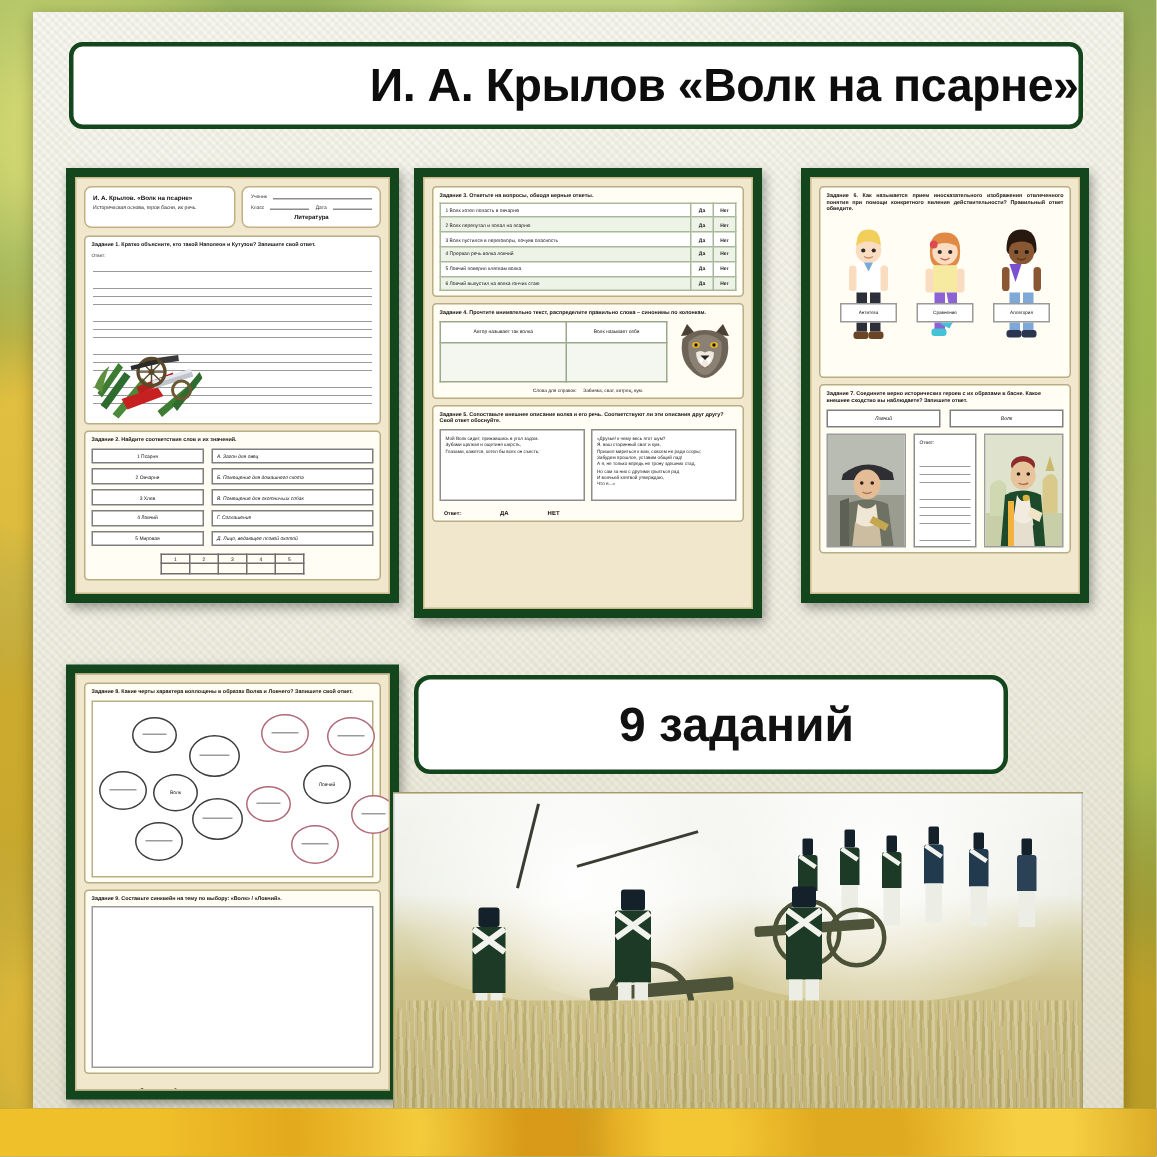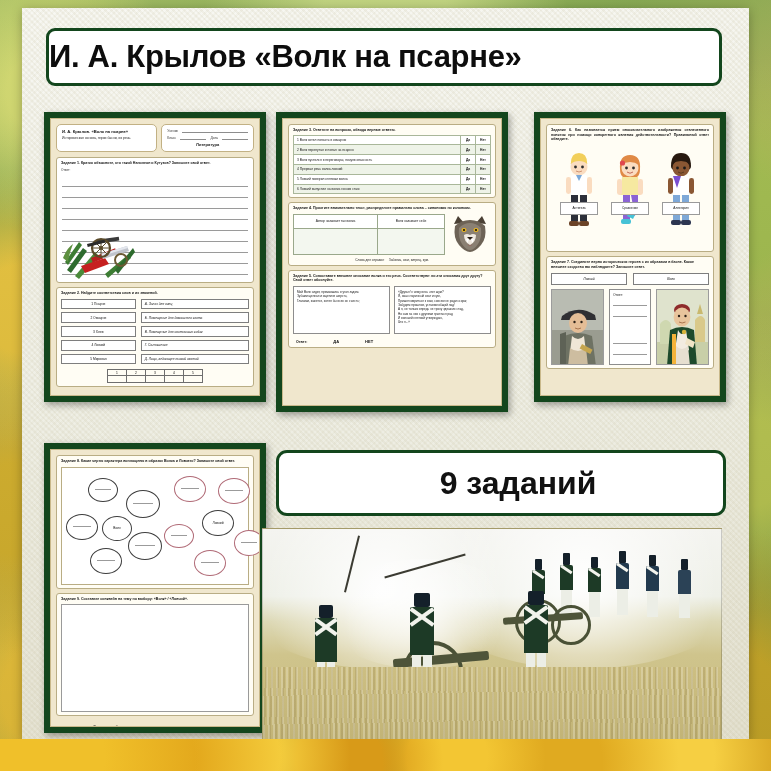--- a/index.html
+++ b/index.html
@@ -46,21 +46,21 @@
       repeating-linear-gradient(45deg, rgba(180,170,130,.10) 0 2px, transparent 2px 4px),
       repeating-linear-gradient(-45deg, rgba(200,195,160,.10) 0 2px, transparent 2px 4px);
   }
 
   
   #title-banner {
     position: absolute; left: 46px; top: 28px; width: 676px; height: 58px;
     background: #ffffff;
     border: 3px solid #13461d;
     border-radius: 9px;
-    display: flex; align-items: center; justify-content: flex-start;
+    display: flex; align-items: center; justify-content: flex-end;
   }
   #title-text {
     font-size: 31px; font-weight: bold; color: #0d0d0d;
     letter-spacing: -0.3px; white-space: nowrap;
   }
 
   
   .card {
     position: absolute;
     background: #13461d;
@@ -201,21 +201,21 @@
   .bubble.rose  { border:1px solid #b06a76; }
   .bubble .dash { width:60%; height:0; border-top:1px solid #9b9b9b; }
   #c4-task9 { margin-top:4px; }
   #c4-t9-area { background:#fff; border:1px solid #9a9a9a; height:108px; margin-top:3px; }
   #c4-grade { display:flex; justify-content:center; align-items:flex-end; gap:4px; margin-top:7px; }
   #c4-grade .g-lbl { font-size:3.5px; font-weight:bold; color:#111; }
   #c4-grade .g-line { width:88px; border-bottom:1px solid #4a4a4a; height:6px; }
 
   
   #count-banner {
-    position:absolute; left:276px; top:450px; width:450px; height:66px;
+    position:absolute; left:276px; top:450px; width:396px; height:66px;
     background:#fff; border:3px solid #13461d; border-radius:11px;
     display:flex; align-items:center; justify-content:center;padding-left:34px;
   }
   #count-text { font-size:32px; font-weight:bold; color:#111; }
 
   
   #battle-photo {
     position:absolute; left:262px; top:528px; width:460px; height:212px;
     overflow:hidden; border:1px solid rgba(0,0,0,.18);
     background:

